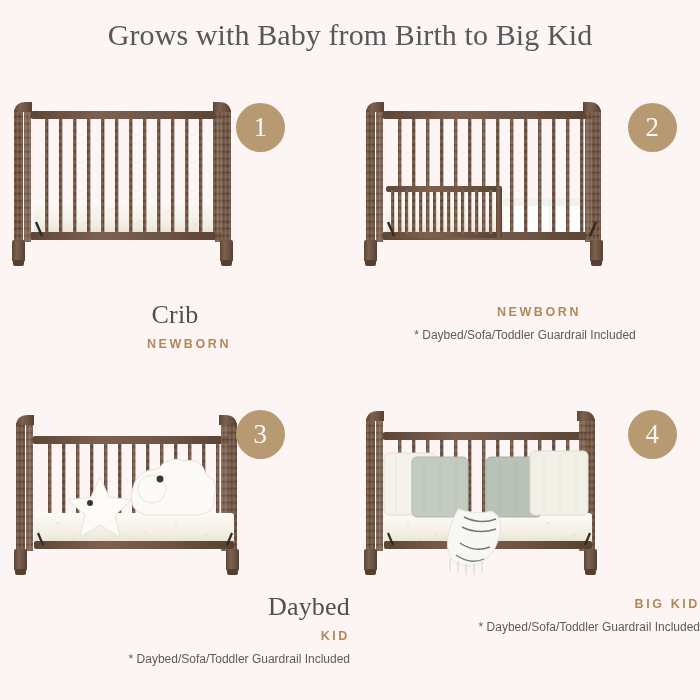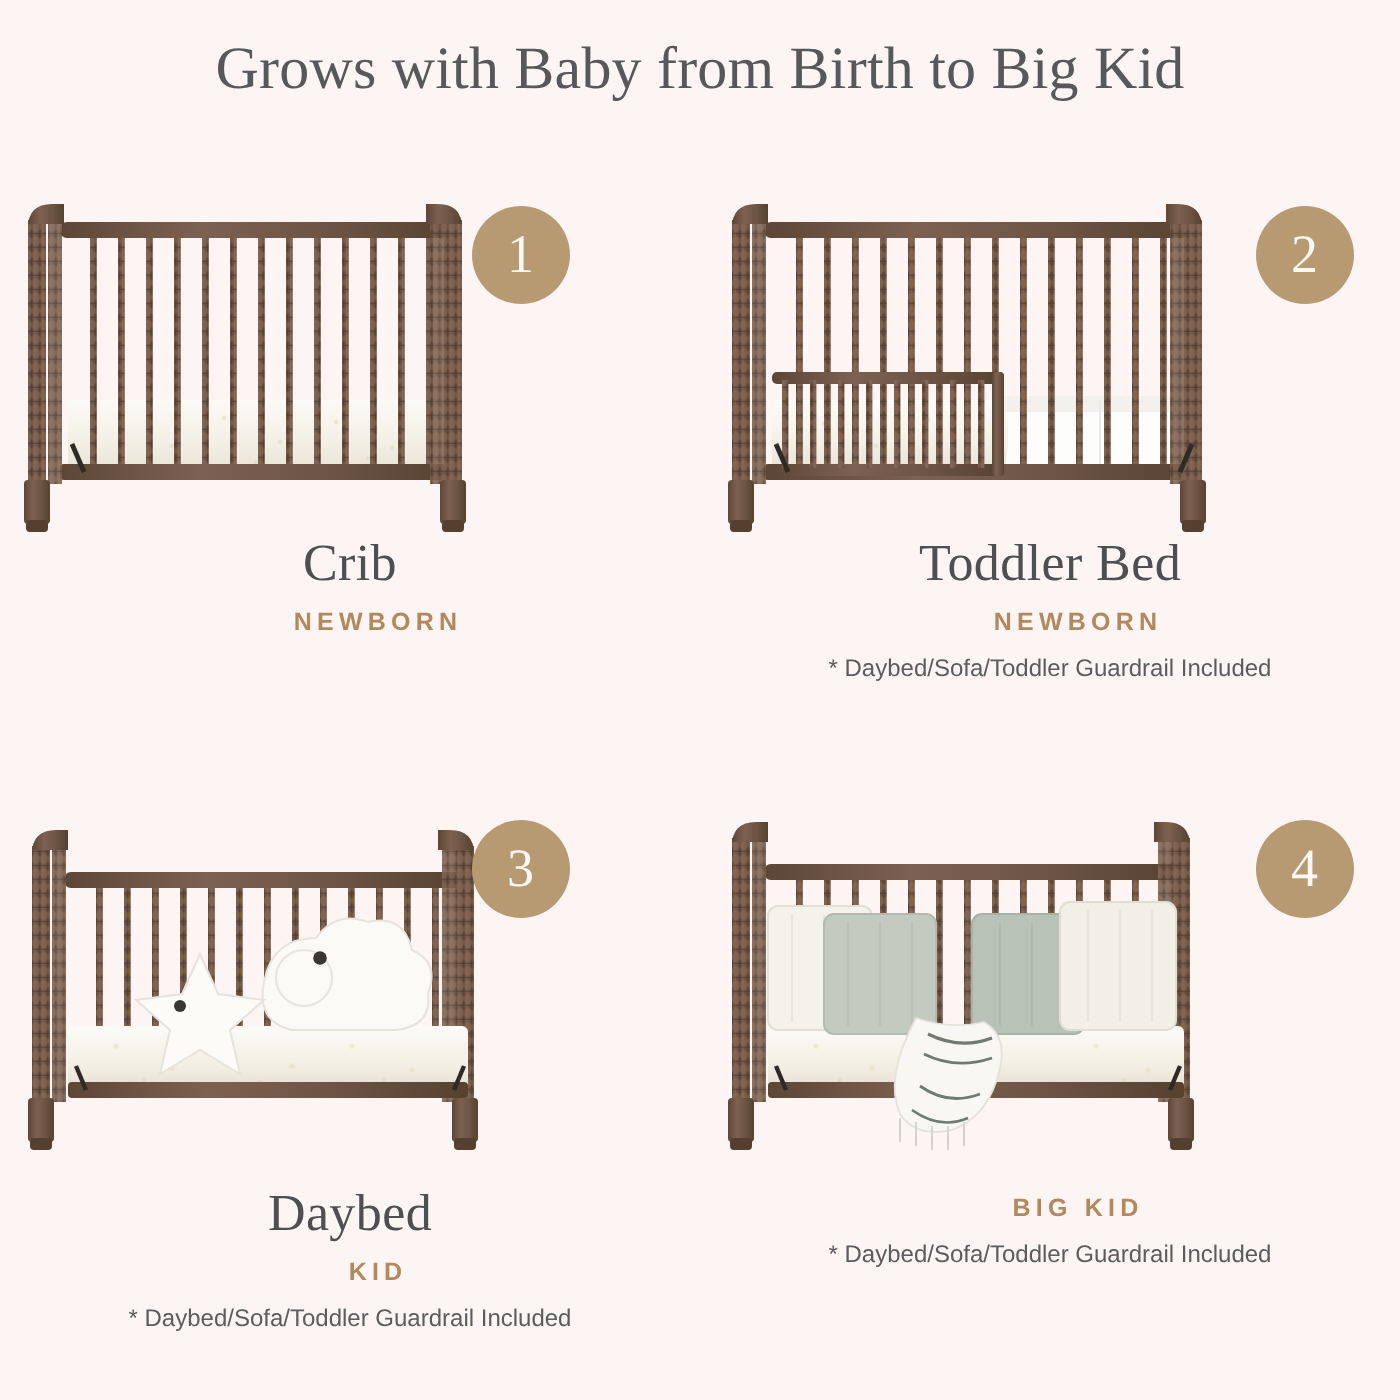--- a/index.html
+++ b/index.html
@@ -80,22 +80,22 @@
   .cell.c3 .badge { left:236px; top:19px; }
   .cell.c4 .badge { left:278px; top:19px; }
 
   
   .caption {
     position:absolute;
     left:0;
     width:350px;
     text-align:center;
   }
-  .cell.c1 .caption, .cell.c2 .caption { top:184px; }
-  .cell.c3 .caption, .cell.c4 .caption { top:200px; }
+  .cell.c1 .caption, .cell.c2 .caption { top:217px; }
+  .cell.c3 .caption, .cell.c4 .caption { top:200px;text-align:right; }
 
   .stage-name {
     font-family:"Liberation Serif", serif;
     font-size:26px;
     font-weight:400;
     color:#4e4f51;
     line-height:32px;
     letter-spacing:.2px;
   }
   .stage-age {
@@ -288,21 +288,20 @@
           </g>
 
           <path d="M38 140 l6 14" stroke="#2e2a26" stroke-width="2.4" fill="none"></path>
           <path d="M246 140 l-6 14" stroke="#2e2a26" stroke-width="2.4" fill="none"></path>
         </svg>
       </div>
 
       <div class="badge">2</div>
 
       <div class="caption">
-        <div class="stage-name">Toddler Bed</div>
         <div class="stage-age">NEWBORN</div>
         <div class="stage-note">* Daybed/Sofa/Toddler Guardrail Included</div>
       </div>
     </div>
 
     <div class="cell c3">
       <div class="art-wrap">
         <svg class="art" viewBox="0 0 350 195">
           <defs>
             <linearGradient id="wood3" x1="0" y1="0" x2="1" y2="0">

